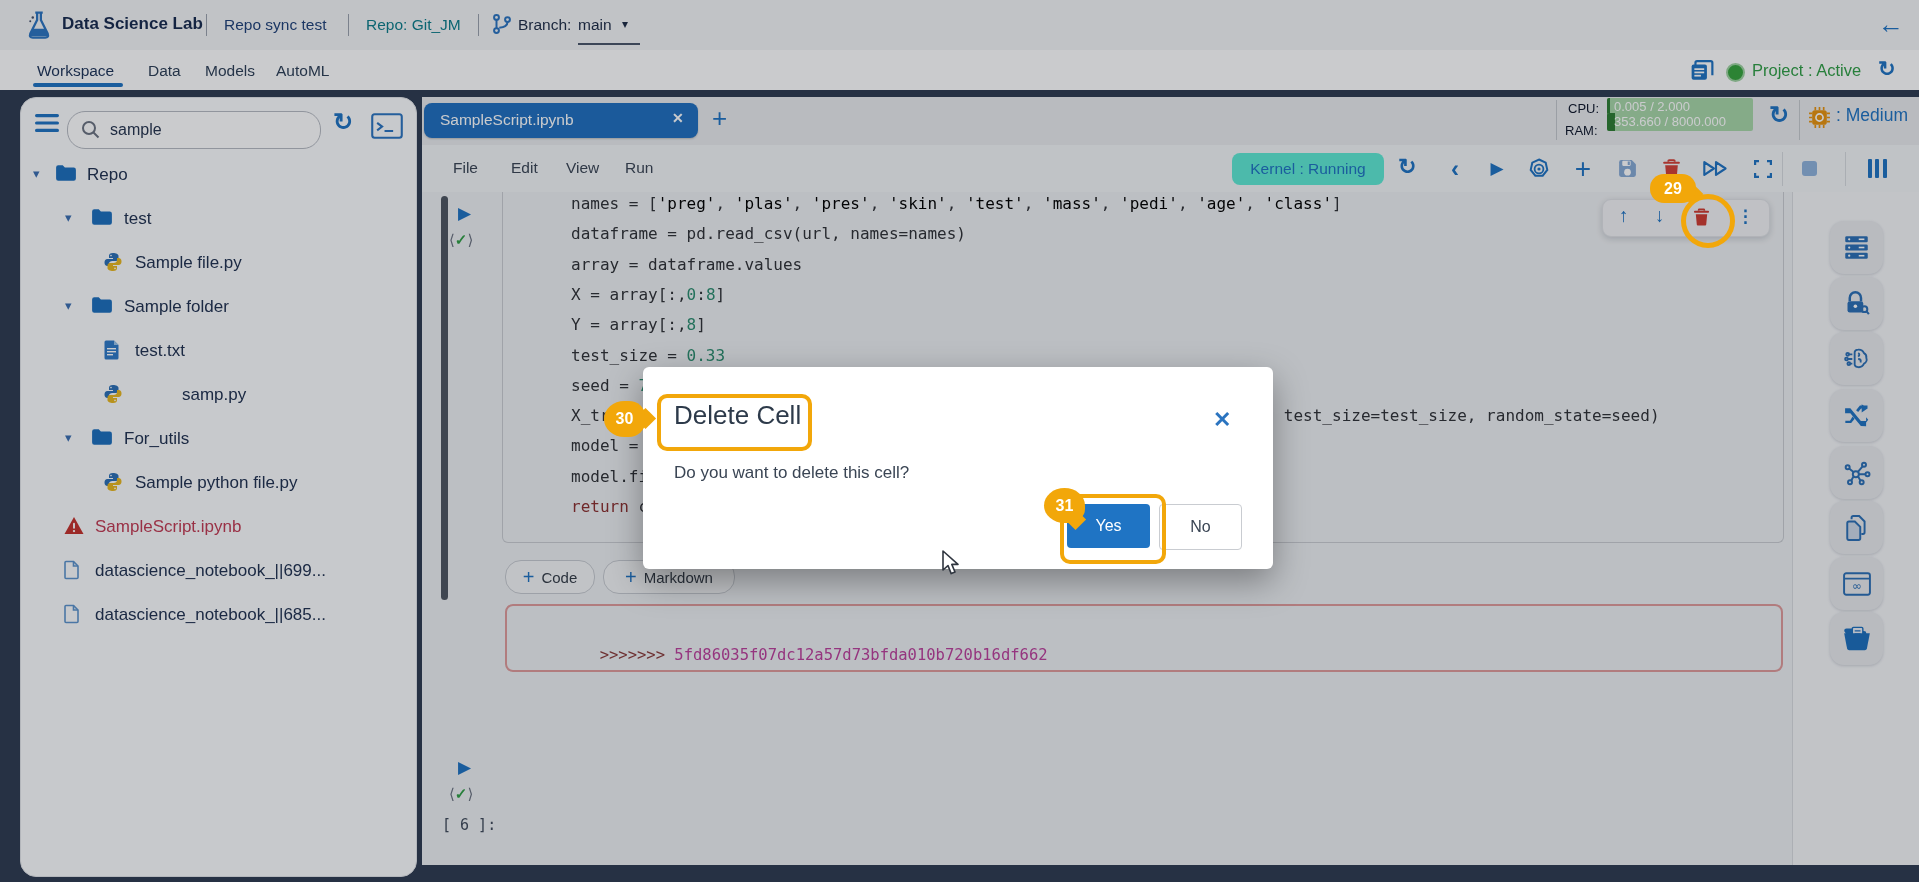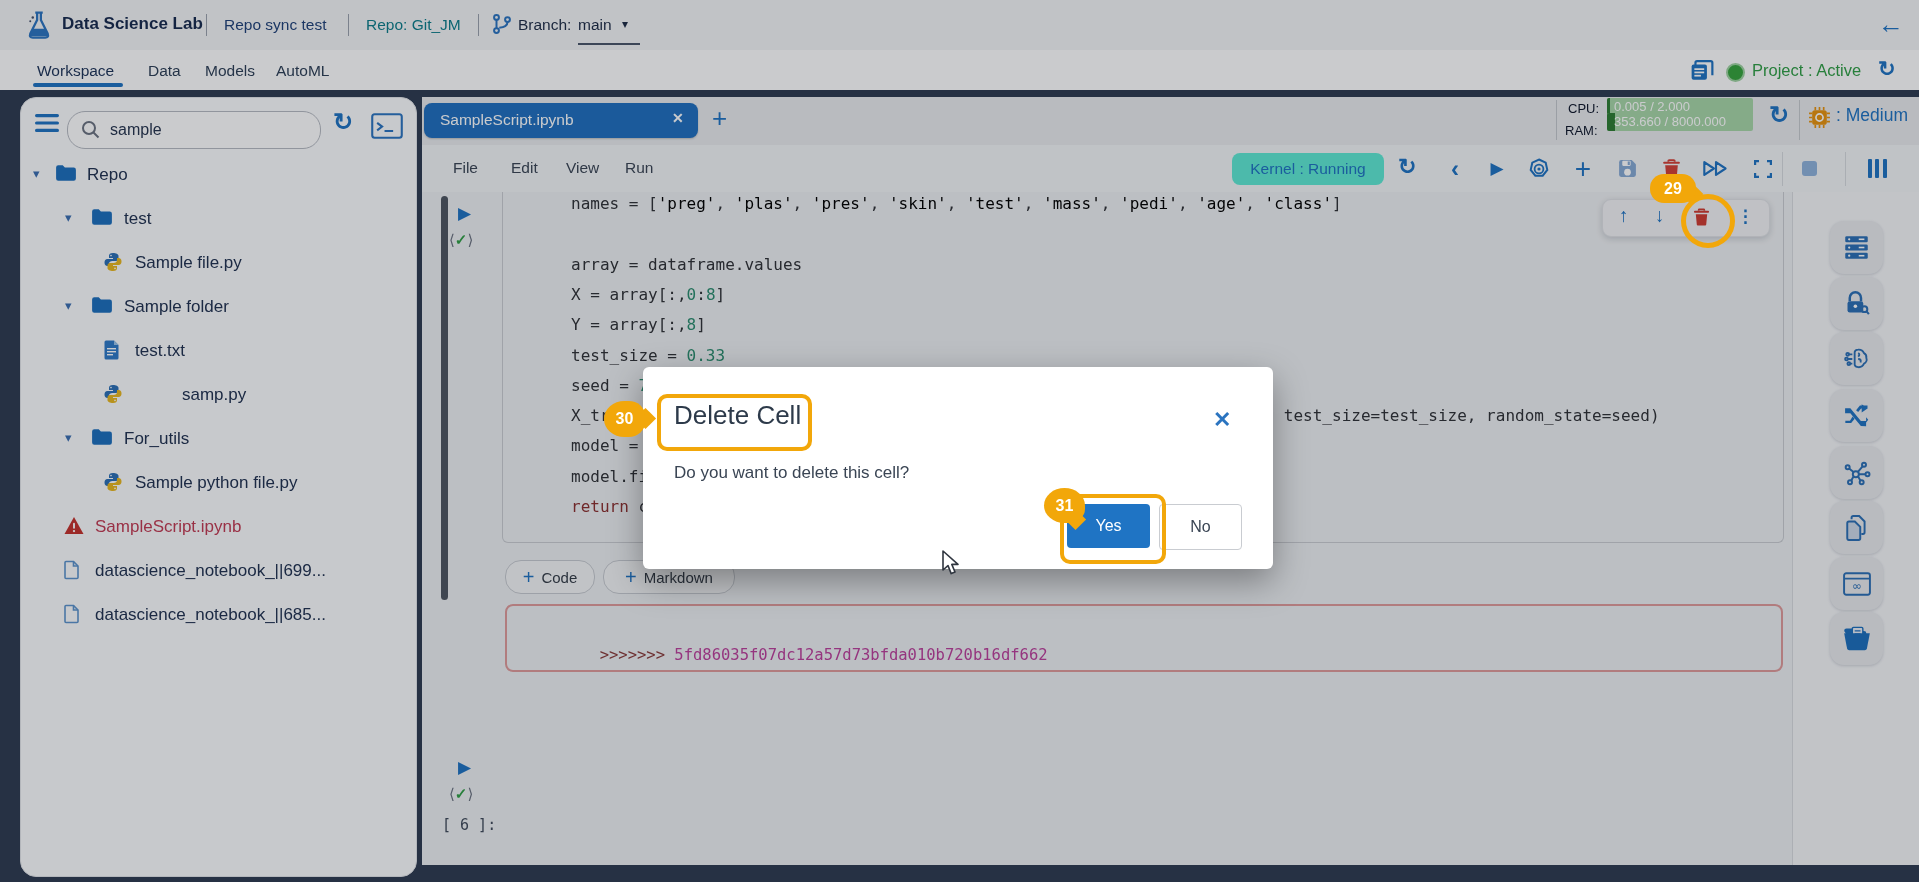--- a/index.html
+++ b/index.html
@@ -310,20 +310,21 @@
   </div>
 
   <div id="content" class="abs">
     <div class="abs" style="left:19px;top:4px;width:7px;height:404px;background:#4e5560;border-radius:4px;"></div>
 
     <span class="abs" style="left:36px;top:11px;font-size:17px;color:#1e72c2;">▶</span>
     <span class="abs gutter-check" style="left:27px;top:39px;"><span class="br">⟨</span><span class="ck">✓</span><span class="br">⟩</span></span>
     <div class="abs" style="left:80px;top:0;width:1280px;height:350px;border:1.5px solid #c9ccd1;border-top:none;border-radius:0 0 6px 6px;overflow:hidden;">
       <div id="cell1-code" style="position:absolute;left:0;top:-3px;width:1280px;height:353px;">
           <div class="code-line" style="top: 0px;">names = [<span class="tok-str">'preg'</span>, <span class="tok-str">'plas'</span>, <span class="tok-str">'pres'</span>, <span class="tok-str">'skin'</span>, <span class="tok-str">'test'</span>, <span class="tok-str">'mass'</span>, <span class="tok-str">'pedi'</span>, <span class="tok-str">'age'</span>, <span class="tok-str">'class'</span>]</div>
+          <div class="code-line" style="top: 30.3px;">dataframe = pd.read_csv(url, names=names)</div>
           <div class="code-line" style="top: 60.6px;">array = dataframe.values</div>
           <div class="code-line" style="top: 90.9px;">X = array[:,<span class="tok-num">0</span>:<span class="tok-num">8</span>]</div>
           <div class="code-line" style="top: 121.2px;">Y = array[:,<span class="tok-num">8</span>]</div>
           <div class="code-line" style="top: 151.5px;">test_size = <span class="tok-num">0.33</span></div>
           <div class="code-line" style="top: 181.8px;">seed = <span class="tok-num">7</span></div>
           <div class="code-line" style="top: 212.1px;">X_train, X_test, Y_train, Y_test = model_selection.train_test_split(X, Y, test_size=test_size, random_state=seed)</div>
           <div class="code-line" style="top: 242.4px;">model = LogisticRegression()</div>
           <div class="code-line" style="top: 272.7px;">model.fit(X_train, Y_train)</div>
           <div class="code-line" style="top: 303px;"><span class="tok-kw">return</span> classifier</div>
         </div>

